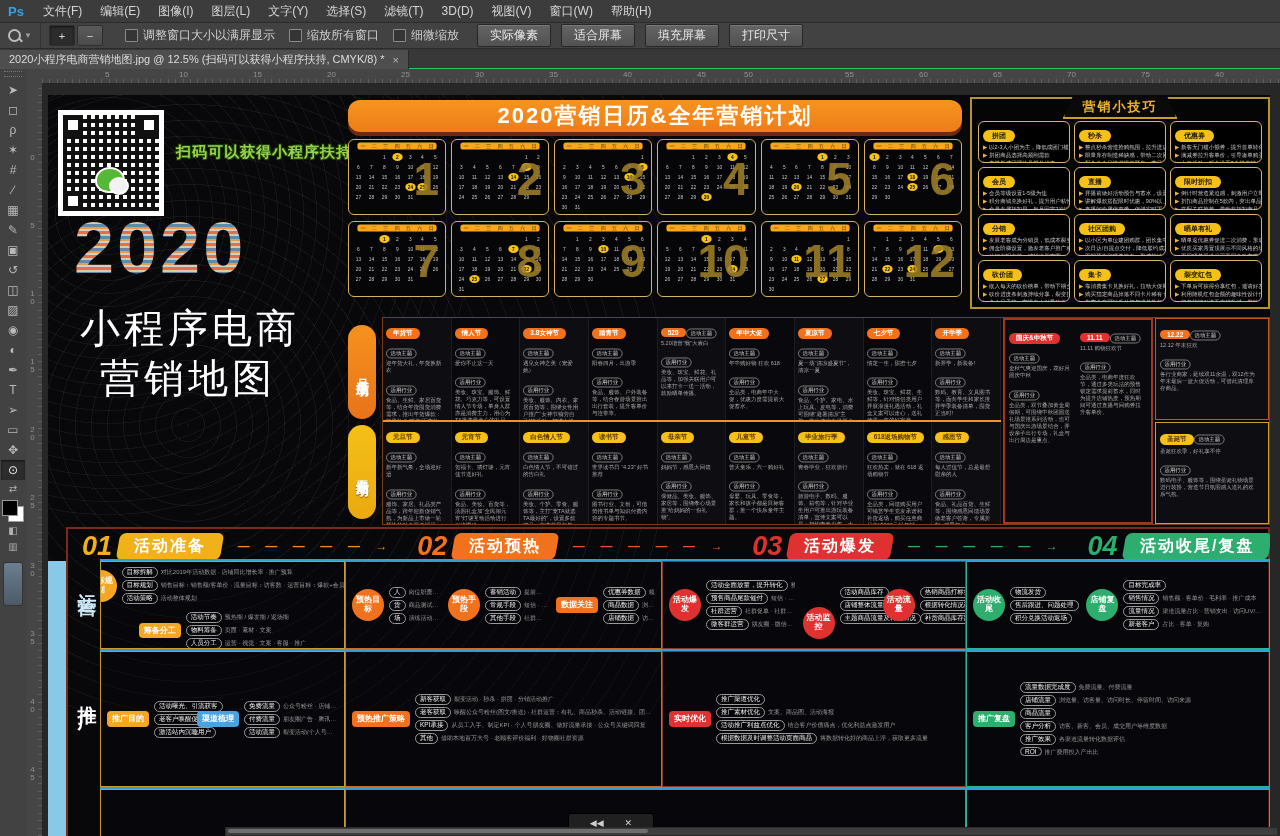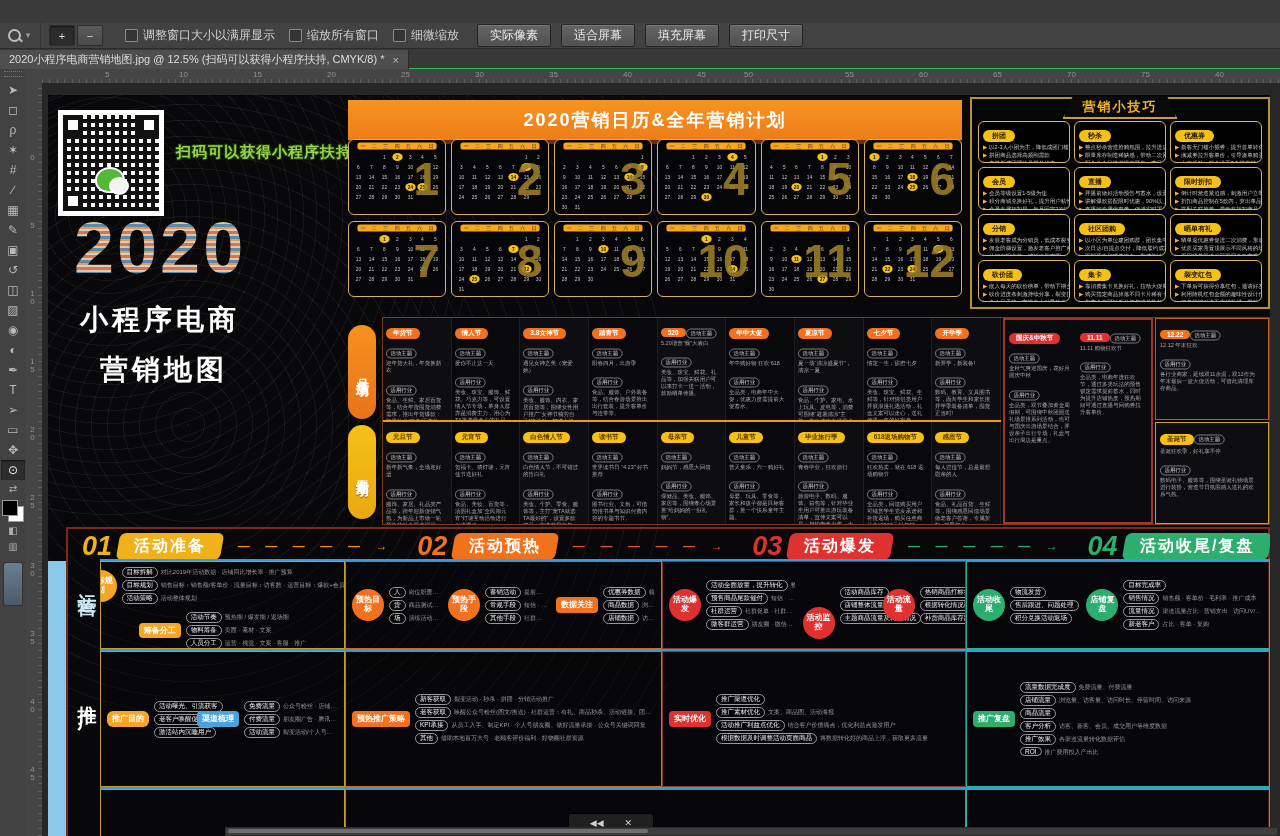--- a/index.html
+++ b/index.html
@@ -60,27 +60,27 @@
      background-image:repeating-linear-gradient(90deg,#111 0 4px,transparent 4px 8px),repeating-linear-gradient(0deg,#111 0 4px,#fff 4px 8px);}
   .qr-eye{position:absolute;width:20px;height:20px;border:5px solid #111;background:#fff;box-sizing:border-box;}
   .qr-eye.tl{left:0;top:0}.qr-eye.tr{right:0;top:0}.qr-eye.bl{left:0;bottom:0}
   .qr-wx{position:absolute;left:32px;bottom:18px;width:26px;height:22px;background:#55b837;border-radius:50% 50% 45% 45%;border:2px solid #fff;}
   .qr-wx:after{content:"";position:absolute;right:-6px;bottom:-4px;width:16px;height:14px;background:#f2f2f2;border-radius:50%;border:2px solid #fff;}
   .qr-caption{position:absolute;left:128px;top:48px;font-size:15px;font-weight:bold;color:#97d44d;letter-spacing:1px;
      text-shadow:1px 1px 0 #1d3a00,-1px 1px 0 #1d3a00,1px -1px 0 #1d3a00,-1px -1px 0 #1d3a00;}
   .year{position:absolute;left:26px;top:112px;font-size:72px;font-weight:900;letter-spacing:3px;
      background-image:repeating-linear-gradient(180deg,#e2714b 0 3px,#d9c9a4 3px 5px,#5d89ad 5px 8px,#e89b4a 8px 10px,#cfcfcf 10px 12px);
      -webkit-background-clip:text;background-clip:text;color:transparent;}
-  .ptitle{position:absolute;color:#fff;font-weight:700;font-size:28px;letter-spacing:4px;}
+  .ptitle{position:absolute;color:#fff;font-weight:400;font-size:40px;letter-spacing:4px;}
   .ptitle.l1{left:32px;top:206px;}
   .ptitle.l2{left:52px;top:256px;}
   
-  .cal-banner{position:absolute;left:300px;top:5px;width:614px;height:40px;border-radius:0;
+  .cal-banner{position:absolute;left:300px;top:5px;width:614px;height:32px;border-radius:12px;
      background:linear-gradient(#f69420,#ee7d18);box-shadow:0 4px 0 #6d2a12;display:flex;align-items:center;justify-content:center;
-     color:#fff;font-weight:900;font-size:18px;letter-spacing:2px;}
+     color:#fff;font-weight:900;font-size:22px;letter-spacing:2px;}
   .cal-grid{position:absolute;left:300px;top:44px;width:614px;display:grid;grid-template-columns:repeat(6,1fr);gap:6px 5px;}
   .mcard{position:relative;height:76px;background:#060608;border:1px solid #d5b267;border-radius:6px;padding:2px 3px;box-sizing:border-box;overflow:hidden;}
   .mhead{height:8px;background:#f9a61a;border-radius:3px;color:#5c3a00;font-size:6px;line-height:8px;display:flex;justify-content:space-around;transform-origin:center;transform:scale(.88);}
   .mdays{display:grid;grid-template-columns:repeat(7,1fr);margin-top:2px;}
   .mdays i{font-style:normal;font-size:6px;line-height:10px;color:#c9c9c9;text-align:center;transform:scale(.8);}
   .mdays i.hl{background:#f6c21a;color:#111;border-radius:50%;font-weight:bold;}
   .mnum{position:absolute;right:6px;top:16px;font-size:46px;font-weight:900;color:rgba(158,128,40,.88);line-height:1;}
   
   .tips{position:absolute;left:922px;top:2px;width:300px;height:212px;background:#050505;border:2px solid #b8922a;box-sizing:border-box;}
   .tips-title{position:absolute;left:50%;top:-2px;transform:translateX(-50%);background:#0a0a0a;border:2px solid #caa12d;border-top:none;
@@ -142,20 +142,36 @@
   .minibar{position:absolute;left:526px;top:730px;width:84px;height:17px;background:#202020;border:1px solid #000;border-radius:3px;
            display:flex;align-items:center;justify-content:space-evenly;color:#cfcfcf;font-size:9px;}
   .hscroll{position:absolute;left:183px;right:2px;bottom:0;height:7px;background:#3d3d3d;border:1px solid #2a2a2a;}
   .hthumb{position:absolute;left:2px;top:1px;width:420px;height:4px;background:#6e6e6e;border-radius:2px;}
 </style>
 </head>
 <body>
 
 <div class="app">
 
+  <div class="menubar">
+    <span class="ps-logo">Ps</span>
+    <div id="menu-items" style="display:flex;">
+        <div class="menu-item">文件(F)</div>
+        <div class="menu-item">编辑(E)</div>
+        <div class="menu-item">图像(I)</div>
+        <div class="menu-item">图层(L)</div>
+        <div class="menu-item">文字(Y)</div>
+        <div class="menu-item">选择(S)</div>
+        <div class="menu-item">滤镜(T)</div>
+        <div class="menu-item">3D(D)</div>
+        <div class="menu-item">视图(V)</div>
+        <div class="menu-item">窗口(W)</div>
+        <div class="menu-item">帮助(H)</div>
+      </div>
+  </div>
 
   <div class="optionsbar">
     <div class="tool-badge">
       <span class="mag"></span>
       <span class="caret">▼</span>
     </div>
     <div class="zoom-btns">
       <div class="zbtn active">+</div>
       <div class="zbtn">−</div>
     </div>
@@ -1111,21 +1127,21 @@
                 </div>
                 <div class="grp">
                   <span class="gnode">新老客户</span>
                   <span class="gitems">占比 · 客单 · 复购</span>
                 </div>
               </div>
             </div>
           </div>
           <div class="cell" style="left: 0px; width: 245px; top: 90px; height: 136px; border-color: rgb(199, 154, 42);">
             <div class="cluster">
-              <div class="root box" style="background: rgb(245, 166, 35); border-radius: 6px;">推广目的</div>
+              <div class="root box" style="background: rgb(245, 166, 35);">推广目的</div>
               <div class="groups">
                 <div class="grp">
                   <span class="gnode">活动曝光、引流获客</span>
                 </div>
                 <div class="grp">
                   <span class="gnode">老客户唤醒促活</span>
                 </div>
                 <div class="grp">
                   <span class="gnode">激活站内沉睡用户</span>
                 </div>

